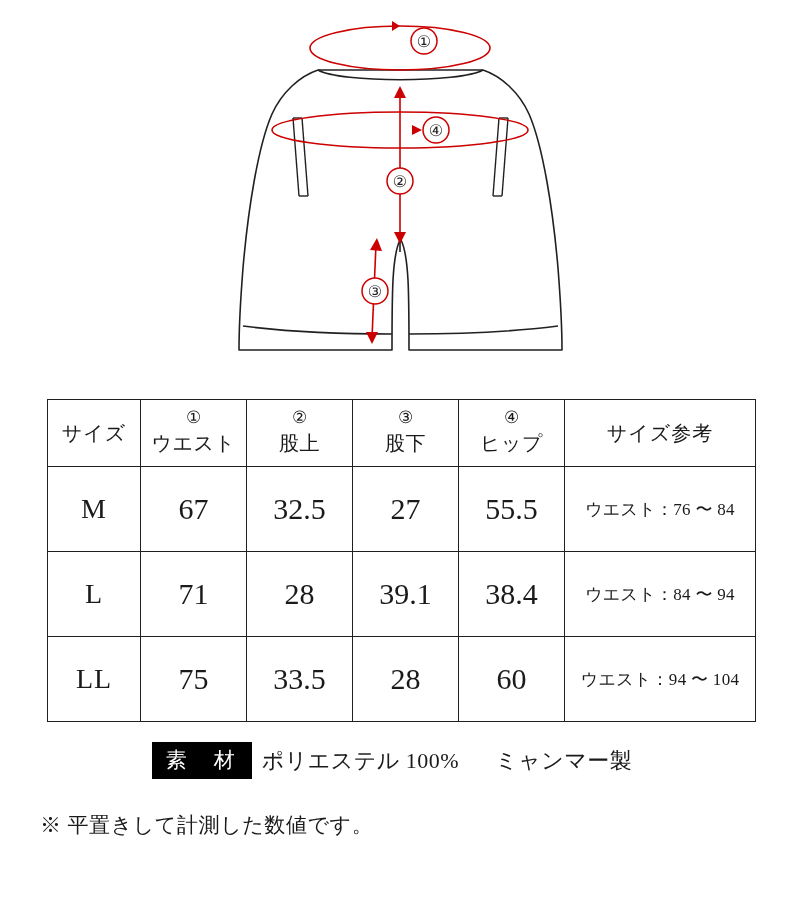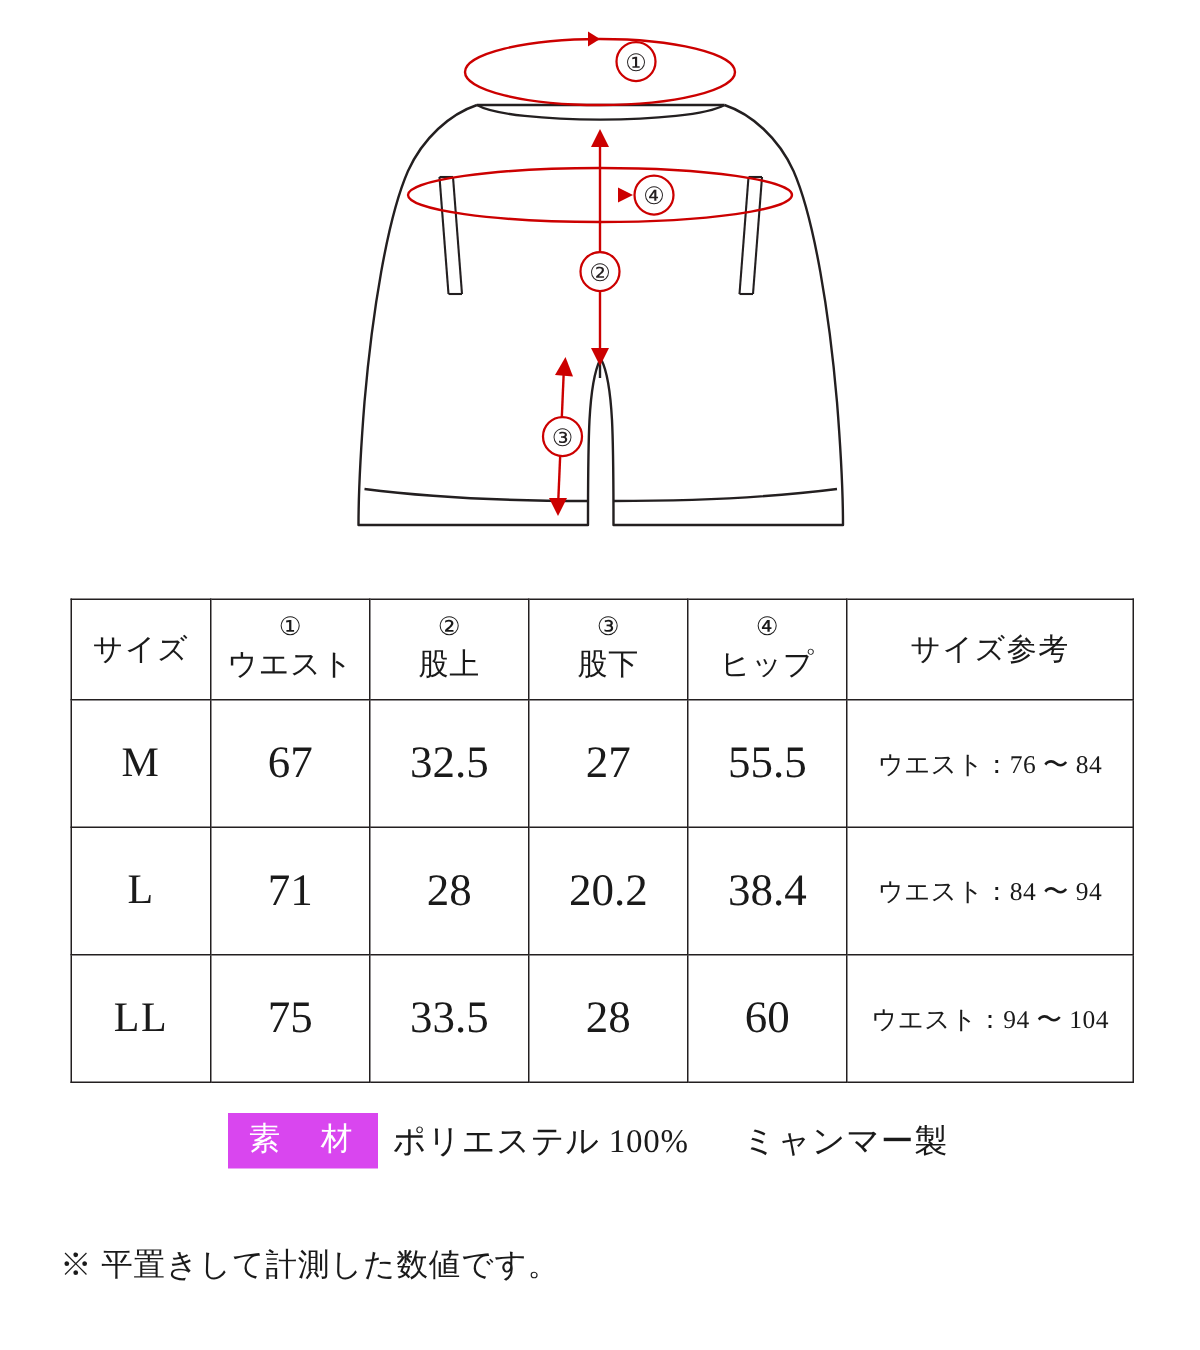--- a/index.html
+++ b/index.html
@@ -92,21 +92,21 @@
     position: absolute;
     left: 0;
     top: 742px;
     width: 800px;
     display: flex;
     justify-content: center;
     align-items: center;
     gap: 0px;
   }
   .tag {
-    background: #d946ef;
+    background: #000000;
     color: #ffffff;
     font-size: 21px;
     padding: 5px 14px 7px 14px;
     letter-spacing: 3px;
     line-height: 1.2;
     font-family: "Liberation Sans", sans-serif;
     font-weight: normal;
     white-space: nowrap;
   }
   .tag-value {
@@ -122,21 +122,20 @@
     position: absolute;
     left: 40px;
     top: 805px;
     width: 730px;
   }
   .note {
     font-size: 21px;
     line-height: 1.95;
     letter-spacing: 0.6px;
     white-space: nowrap;
-    margin-top: 18px;
   }
 </style>
 </head>
 <body>
 
 <div class="page">
 
   <div class="diagram-wrap">
     <svg width="800" height="380" viewBox="0 0 800 380" xmlns="http://www.w3.org/2000/svg">
 
@@ -251,21 +250,21 @@
         <td class="cell-num">67</td>
         <td class="cell-num">32.5</td>
         <td class="cell-num">27</td>
         <td class="cell-num">55.5</td>
         <td class="cell-ref">ウエスト：76 〜 84</td>
       </tr>
       <tr>
         <td class="cell-size">L</td>
         <td class="cell-num">71</td>
         <td class="cell-num">28</td>
-        <td class="cell-num">20.2</td>
+        <td class="cell-num">39.1</td>
         <td class="cell-num">38.4</td>
         <td class="cell-ref">ウエスト：84 〜 94</td>
       </tr>
       <tr>
         <td class="cell-size">LL</td>
         <td class="cell-num">75</td>
         <td class="cell-num">33.5</td>
         <td class="cell-num">28</td>
         <td class="cell-num">60</td>
         <td class="cell-ref">ウエスト：94 〜 104</td>

